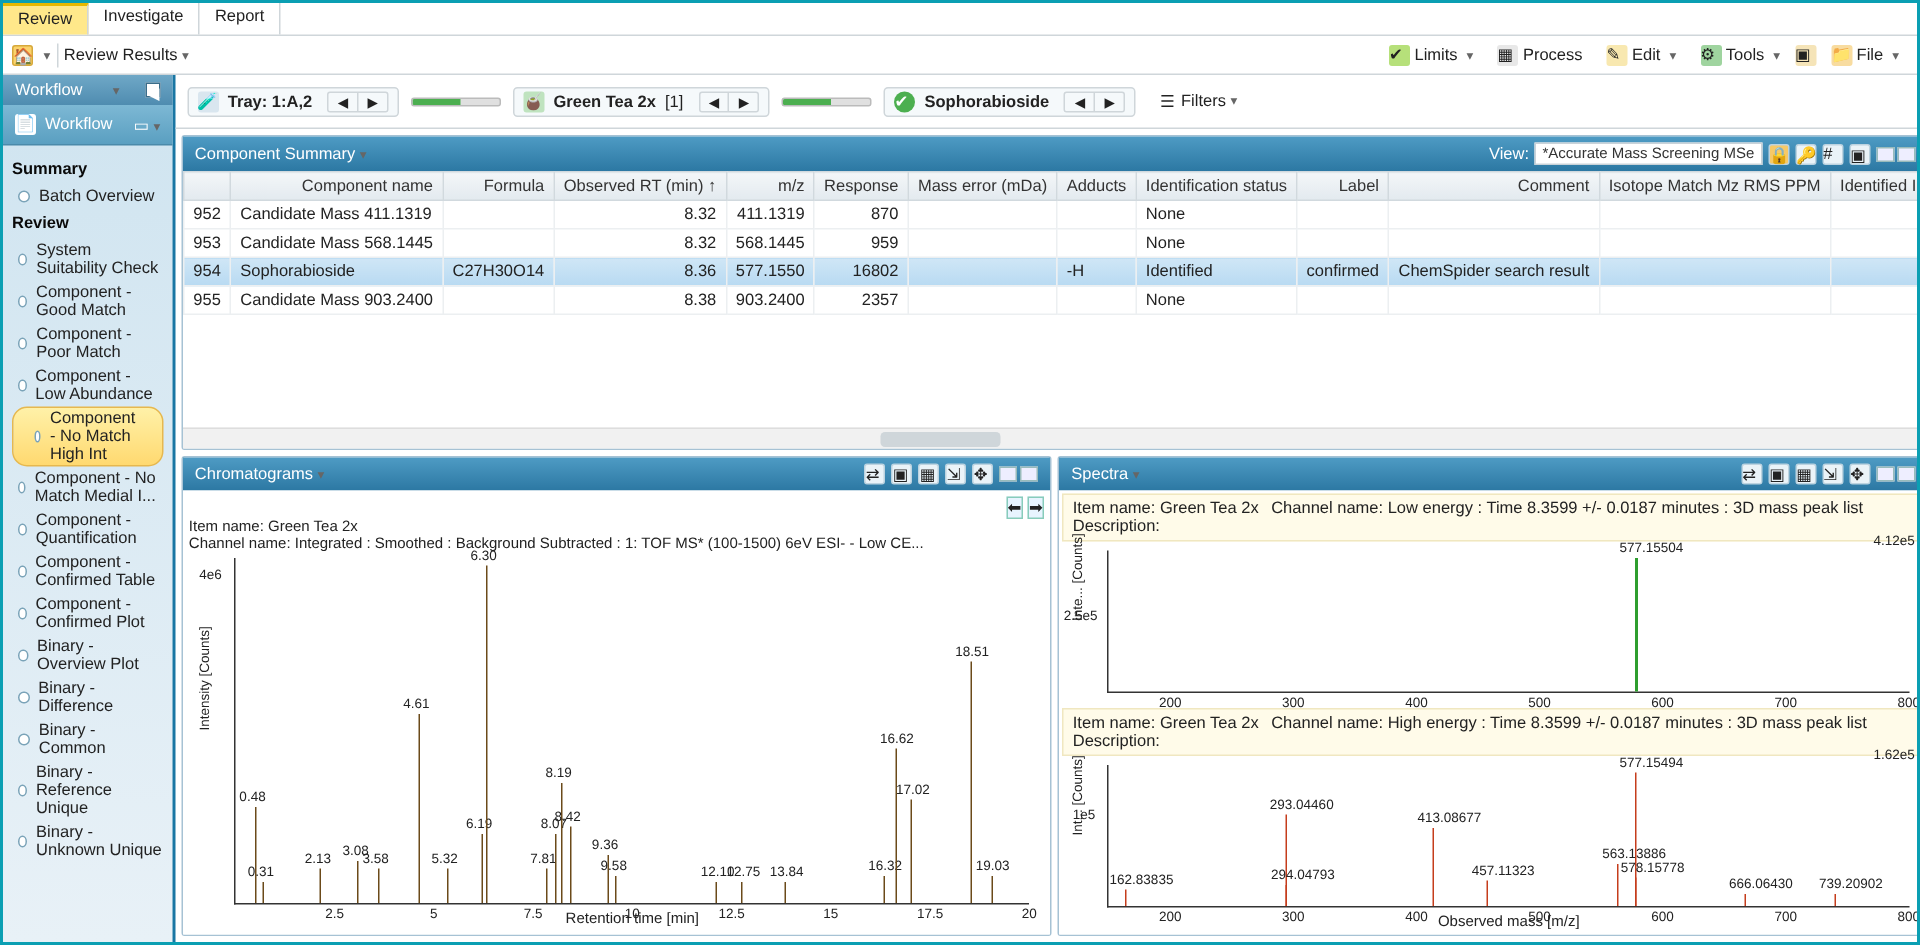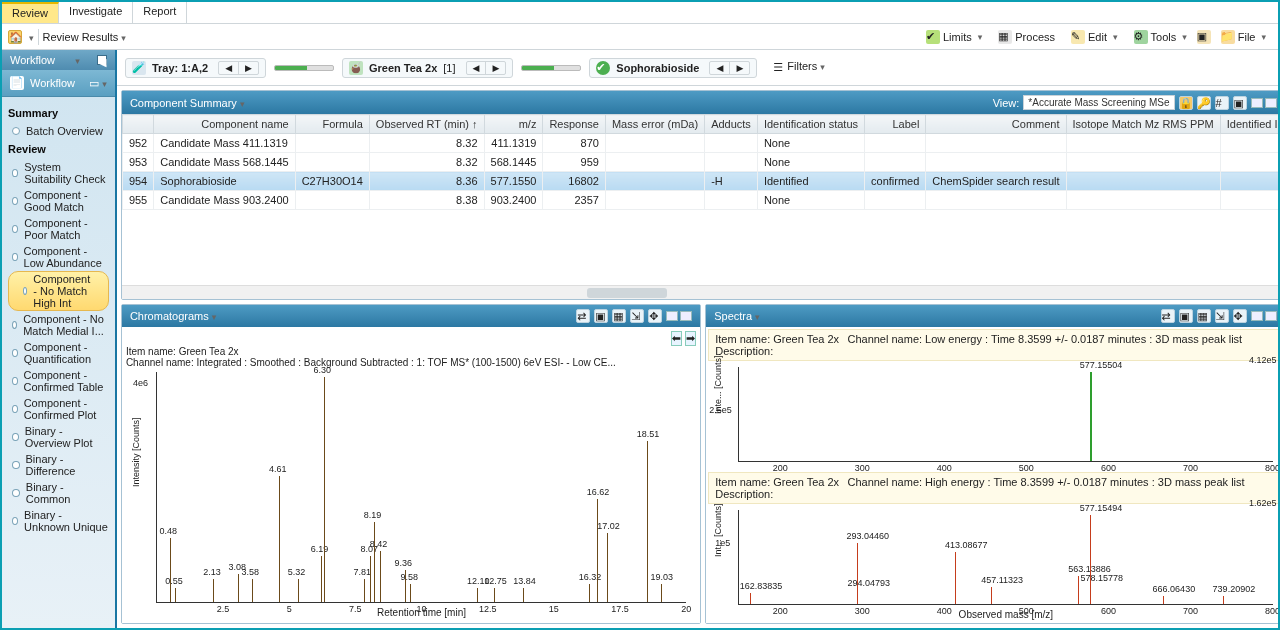--- a/index.html
+++ b/index.html
@@ -162,20 +162,24 @@
         <div class="li">
           <span class="dot"></span>
           <span>Binary - Difference</span>
         </div>
         <div class="li">
           <span class="dot"></span>
           <span>Binary - Common</span>
         </div>
         <div class="li">
           <span class="dot"></span>
+          <span>Binary -  Reference Unique</span>
+        </div>
+        <div class="li">
+          <span class="dot"></span>
           <span>Binary - Unknown Unique</span>
         </div>
       </div>
   </div>
 
   <div class="content">
     <div class="context">
       <div class="ctx-card">
         <span class="ico" style="background:#d9e6ef">🧪</span>
         <span class="ttl"><span>Tray:</span> <span>1:A,2</span></span>
@@ -344,21 +348,21 @@
               <div class="tick" style="left:37.5%;bottom:-12px;transform:translateX(-50%)">7.5</div>
               <div class="tick" style="left:50%;bottom:-12px;transform:translateX(-50%)">10</div>
               <div class="tick" style="left:62.5%;bottom:-12px;transform:translateX(-50%)">12.5</div>
               <div class="tick" style="left:75%;bottom:-12px;transform:translateX(-50%)">15</div>
               <div class="tick" style="left:87.5%;bottom:-12px;transform:translateX(-50%)">17.5</div>
               <div class="tick" style="left:100%;bottom:-12px;transform:translateX(-50%)">20</div>
               <div class="pk " style="left:2.4%;height:28%">
                 <span class="lbl">0.48</span>
               </div>
               <div class="pk " style="left:3.4499999999999997%;height:6%">
-                <span class="lbl">0.55</span>
+                <span class="lbl">0.31</span>
               </div>
               <div class="pk " style="left:10.65%;height:10%">
                 <span class="lbl">2.13</span>
               </div>
               <div class="pk " style="left:15.4%;height:12%">
                 <span class="lbl">3.08</span>
               </div>
               <div class="pk " style="left:17.9%;height:10%">
                 <span class="lbl">3.58</span>
               </div>

